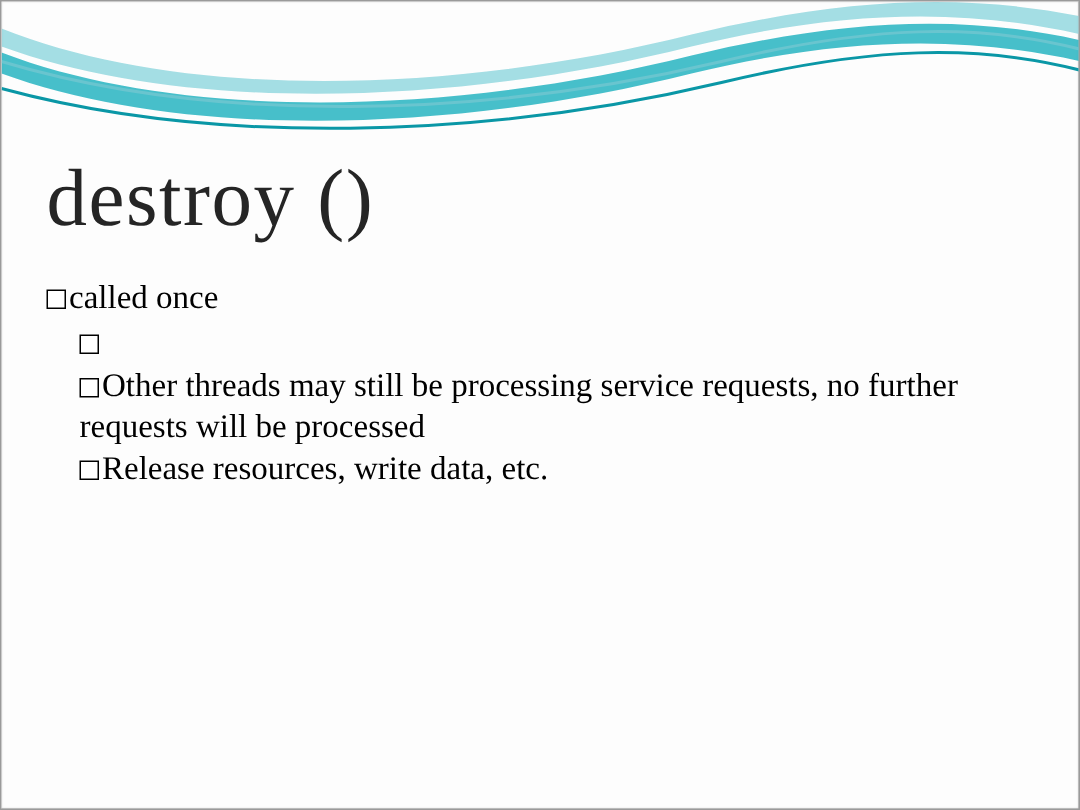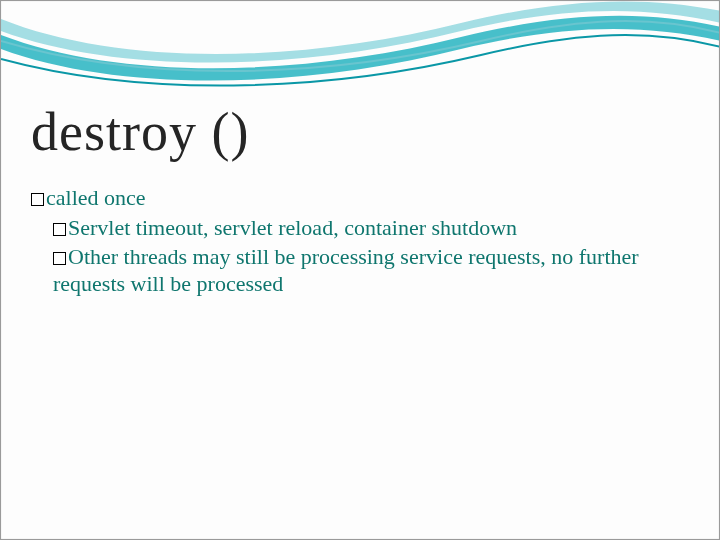--- a/index.html
+++ b/index.html
@@ -24,21 +24,21 @@
     font-size:54px;
     letter-spacing:1px;
     color:#252525;
     font-weight:normal;
   }
 
   .content{
     position:absolute;
     left:30px;top:184px;
     width:640px;
-    color:#0f766e;
+    color:#000000;
   }
   .lvl1{
     font-size:22px;
     margin:0 0 4px 0;
   }
   .lvl2{
     font-size:22px;
     margin:0 0 2px 22px;
     line-height:1.22;
   }
@@ -63,18 +63,21 @@
   <path d="M0,40 C140,82 320,78 480,40 C580,16 650,14 720,32" fill="none" stroke="#69c5cf" stroke-width="2"></path>
 </svg>
 
 <div class="title">destroy ()</div>
 
 <div class="content">
   <p class="lvl1">
     <span class="bullet-box"></span><span>called once</span>
   </p>
   <p class="lvl2">
-    <span class="bullet-box"></span><span>Servlet timeout, servlet reload, container shutdown</span>
+    <span class="bullet-box"></span>
   </p>
   <p class="lvl2">
     <span class="bullet-box"></span><span>Other threads may still be processing service requests, no further requests will be processed</span>
   </p>
+  <p class="lvl2">
+    <span class="bullet-box"></span><span>Release resources, write data, etc.</span>
+  </p>
 </div>
 
 </body></html>

